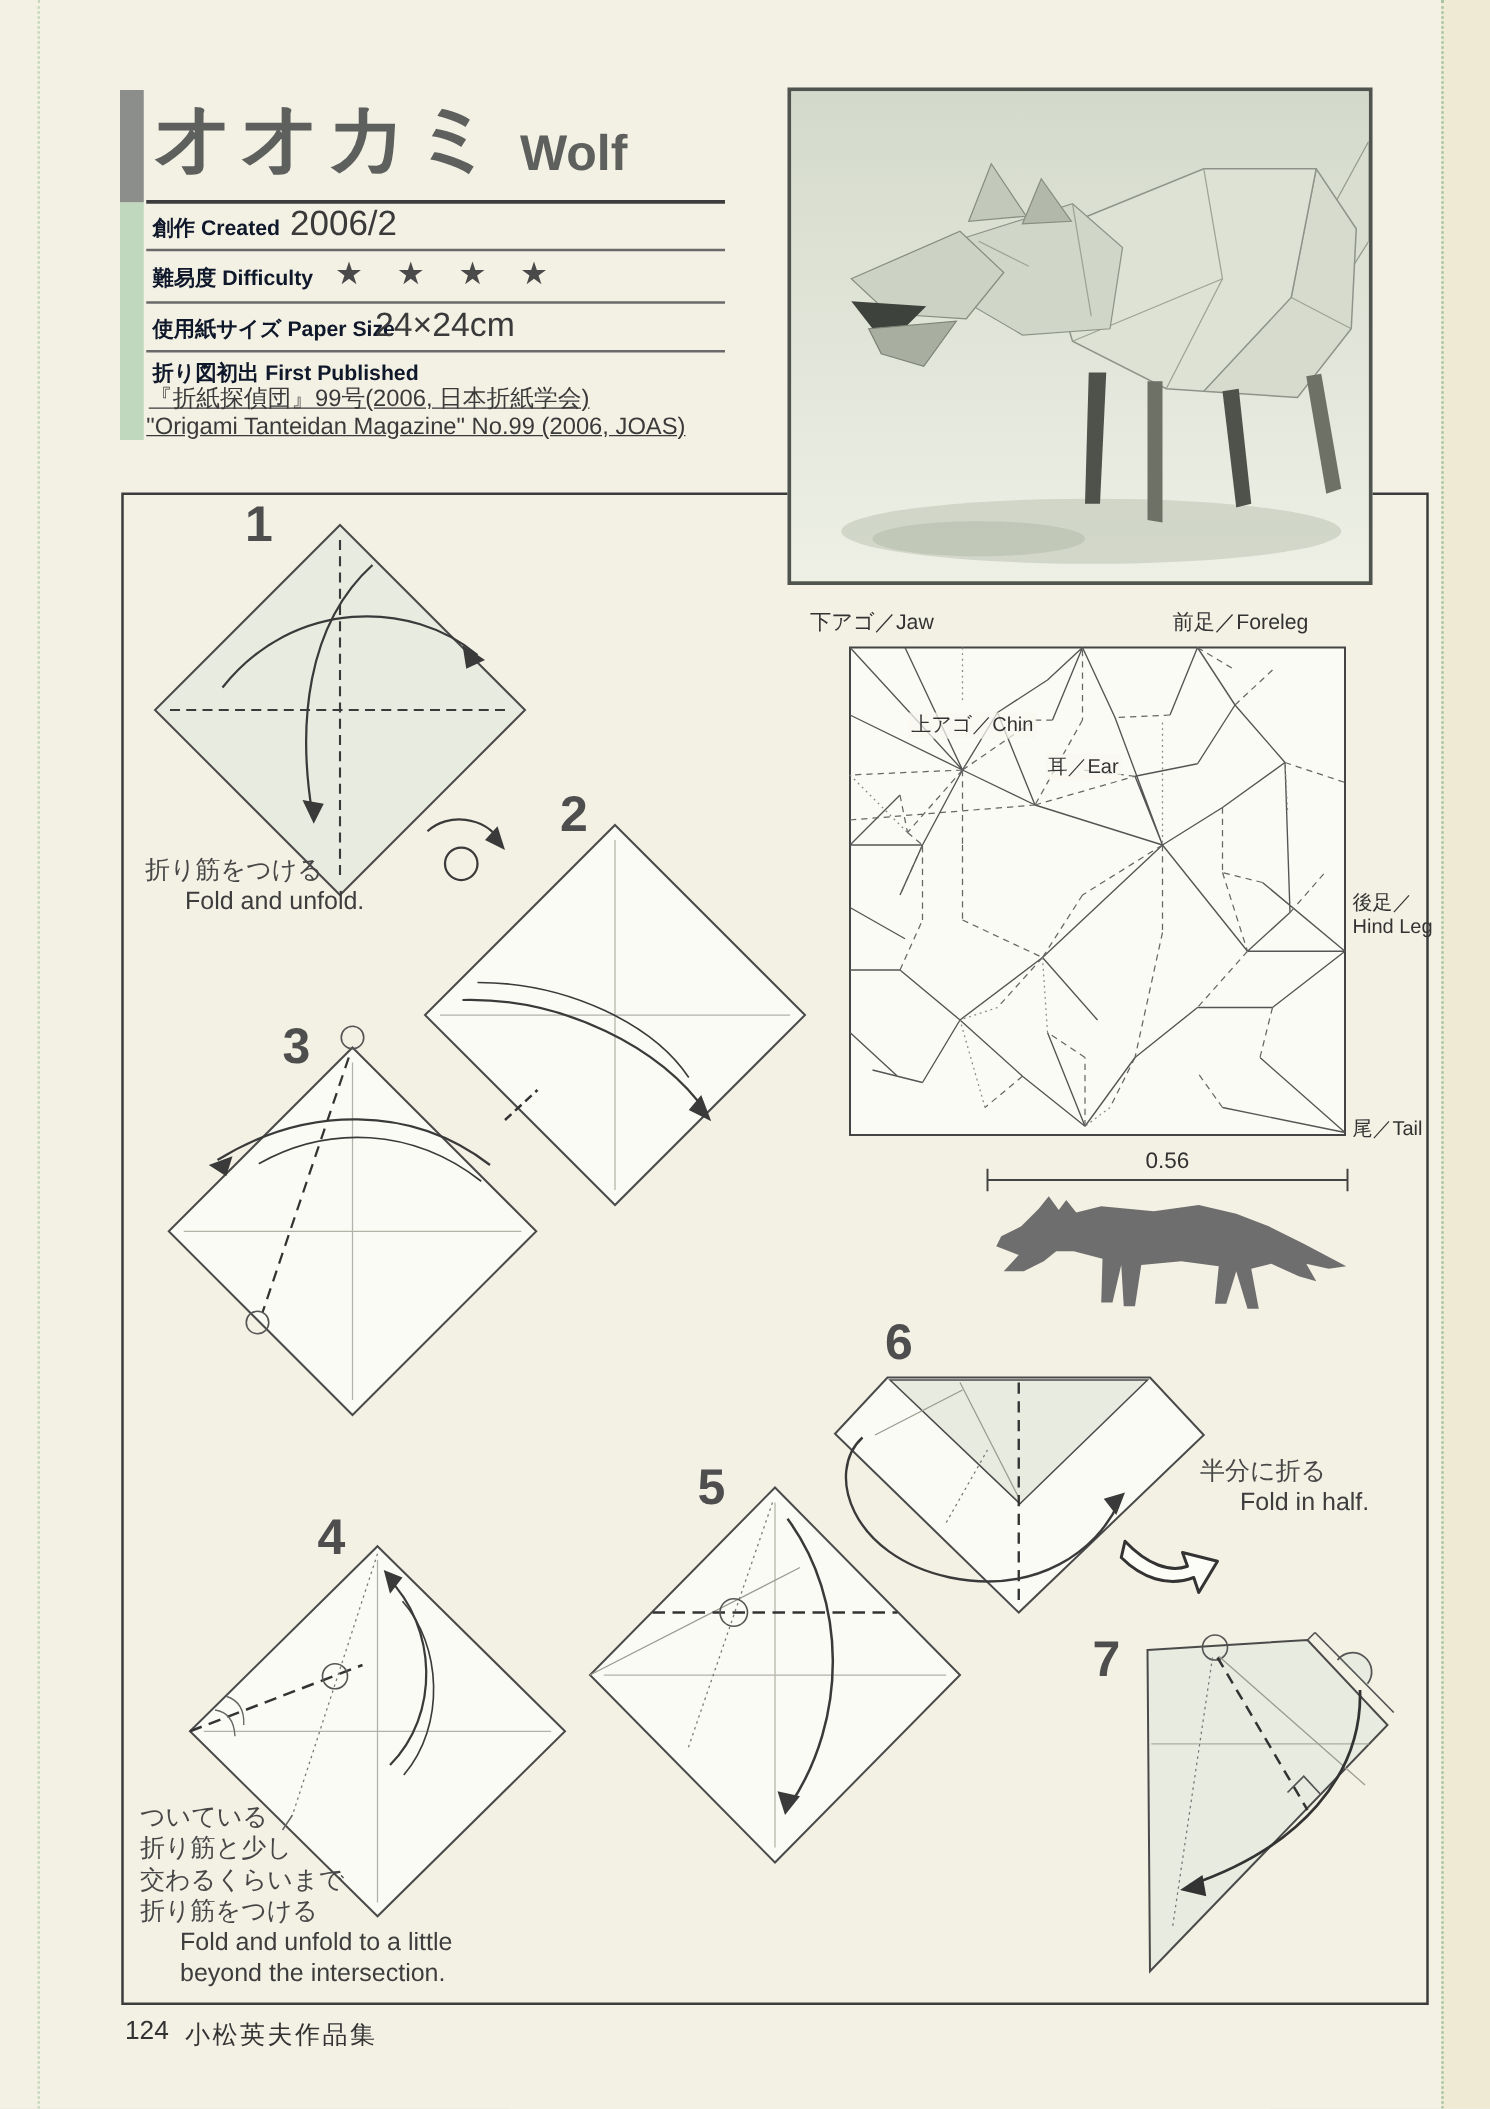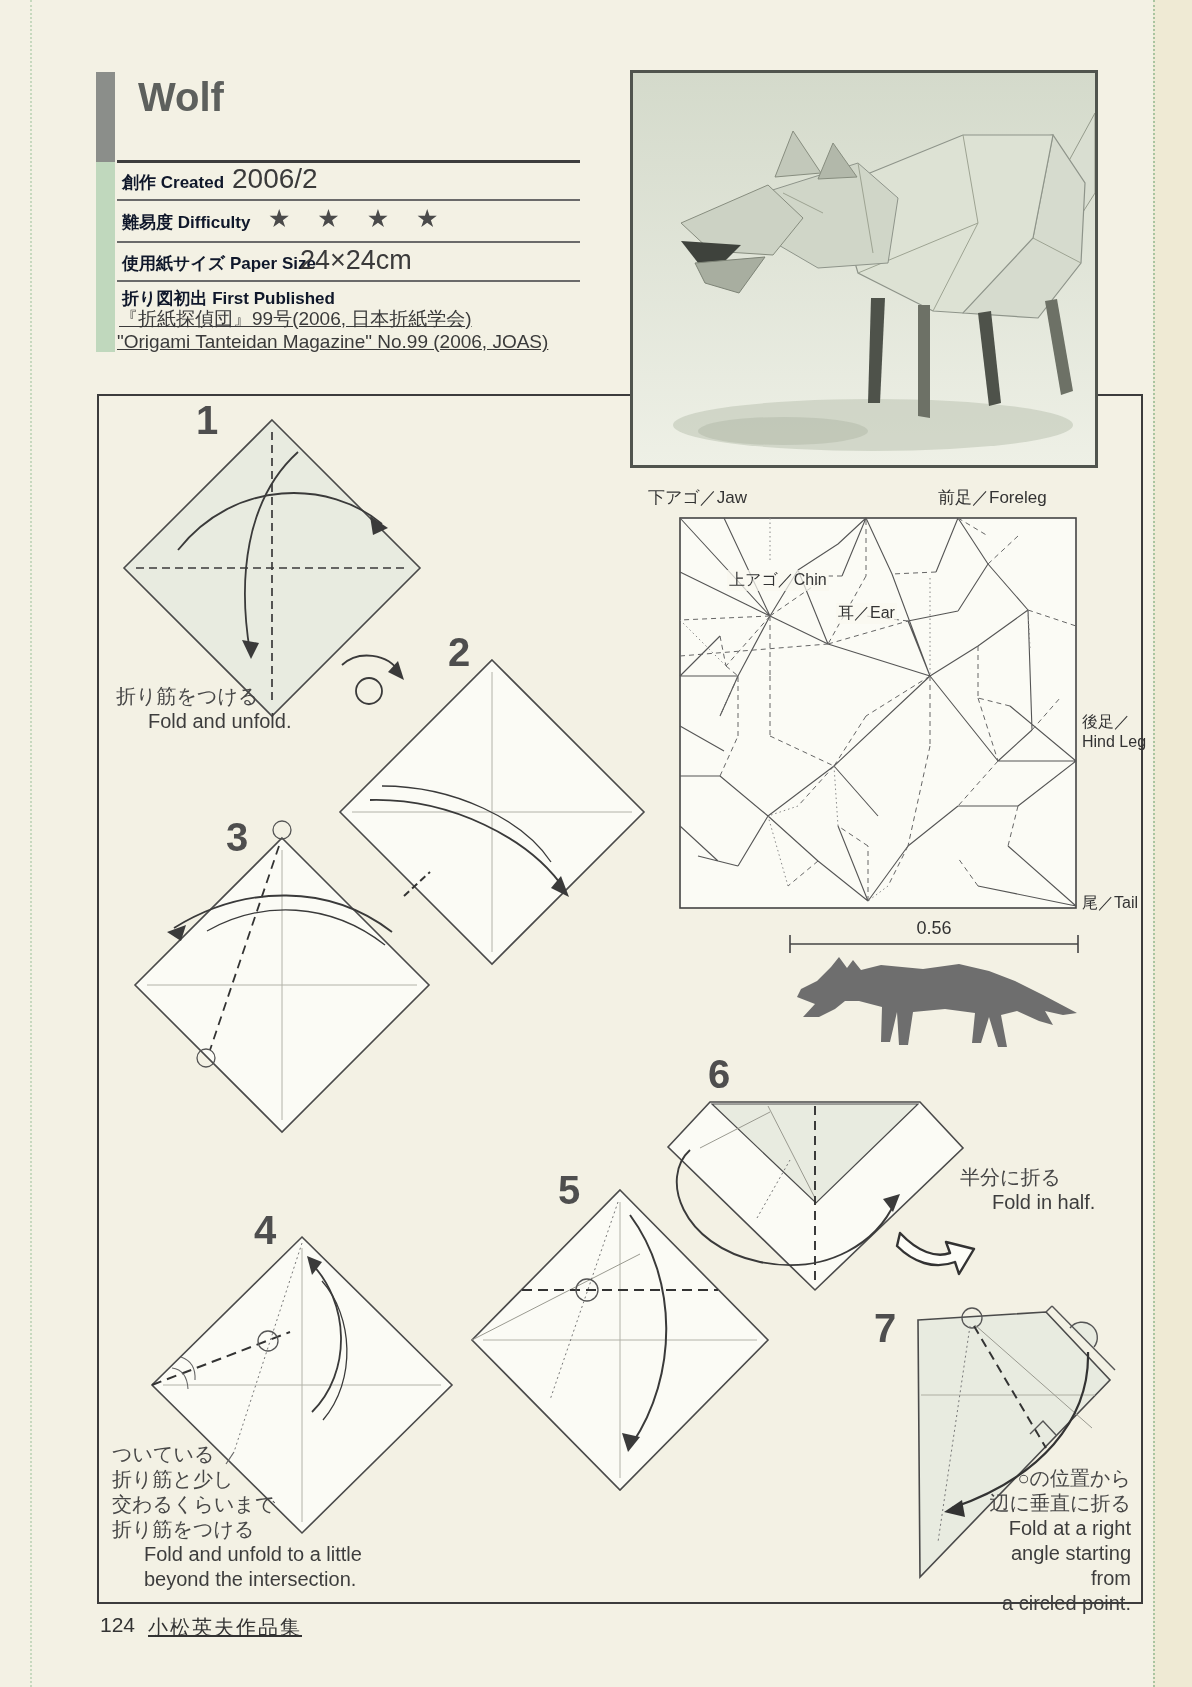--- a/index.html
+++ b/index.html
@@ -30,21 +30,21 @@
   .stars{font-size:25px;color:#4a4a4a;letter-spacing:10px;}
   .pubtext{font-size:19px;color:#3a3a3a;text-decoration:underline;}
   
   .cap div{font-size:20px;line-height:25px;color:#474747;}
   .cap .en{color:#3d3d3d;margin-left:32px;}
   .stepnum{font-size:40px;font-weight:bold;color:#4e4e4e;}
   .cp-label{font-size:16px;color:#333;background:rgba(249,248,240,.72);padding:0 2px;white-space:nowrap;}
   .cp-label-out{font-size:17px;color:#333;white-space:nowrap;}
   .dim-label{font-size:18px;color:#333;text-align:center;}
   .footer-num{font-size:21px;color:#333;}
-  .footer-title{font-size:20px;color:#333;letter-spacing:2px;text-decoration:underline;}
+  .footer-title{font-size:20px;color:#333;letter-spacing:2px;}
   .photo{
     left:630px;top:70px;width:468px;height:398px;
     border:3px solid #50544e;box-sizing:border-box;background:#dfe4d8;z-index:5;
   }
   .z2{z-index:2;} .z6{z-index:6;}
 </style>
 </head>
 <body>
 
 <div class="page">
@@ -189,20 +189,21 @@
         L194,16 L220,26 L248,40 L282,58 L268,60 L250,56 L258,70 L244,66 L222,56 L206,60
         L212,92 L203,92 L194,62 L186,88 L177,88 L180,58 L150,54 L118,57 L113,90 L104,90
         L102,57 L95,87 L86,87 L87,52 L64,46 L50,46 L40,54 L24,62 L8,62 L20,49 L2,42 Z"></path>
     </g>
   </svg>
 
   <div class="abs tab-dark z6"></div>
   <div class="abs tab-green z6"></div>
 
   <div class="abs title-row z6">
+    <span class="title-ja">オオカミ</span>
     <span class="title-en">Wolf</span>
   </div>
   <div class="abs rule z6" style="left:117px;top:160px;width:463px"></div>
 
   <span class="abs flabel z6" style="left:122px;top:171px"><span>創作</span>&nbsp;<span>Created</span></span>
   <span class="abs fvalue z6" style="left:232px;top:163px">2006/2</span>
   <div class="abs rule-thin z6" style="left:117px;top:199px;width:463px"></div>
 
   <span class="abs flabel z6" style="left:122px;top:211px"><span>難易度</span>&nbsp;<span>Difficulty</span></span>
   <span class="abs stars z6" style="left:268px;top:204px">★ ★ ★ ★</span>
@@ -284,24 +285,17 @@
     <div class="en">Fold and unfold to a little</div>
     <div class="en">beyond the intersection.</div>
   </div>
 
 
   <div class="abs cap z6" style="left:960px;top:1165px">
     <div class="ja">半分に折る</div>
     <div class="en">Fold in half.</div>
   </div>
 
-  <div class="abs cap z6" style="left:935px;top:1466px;width:196px;text-align:right">
-    <div class="ja">○の位置から</div>
-    <div class="ja">辺に垂直に折る</div>
-    <div class="en">Fold at a right</div>
-    <div class="en">angle starting from</div>
-    <div class="en">a circled point.</div>
-  </div>
 
   <span class="abs footer-num z6" style="left:100px;top:1613px">124</span>
   <span class="abs footer-title z6" style="left:148px;top:1614px">小松英夫作品集</span>
 
 </div>
 
 </body></html>

